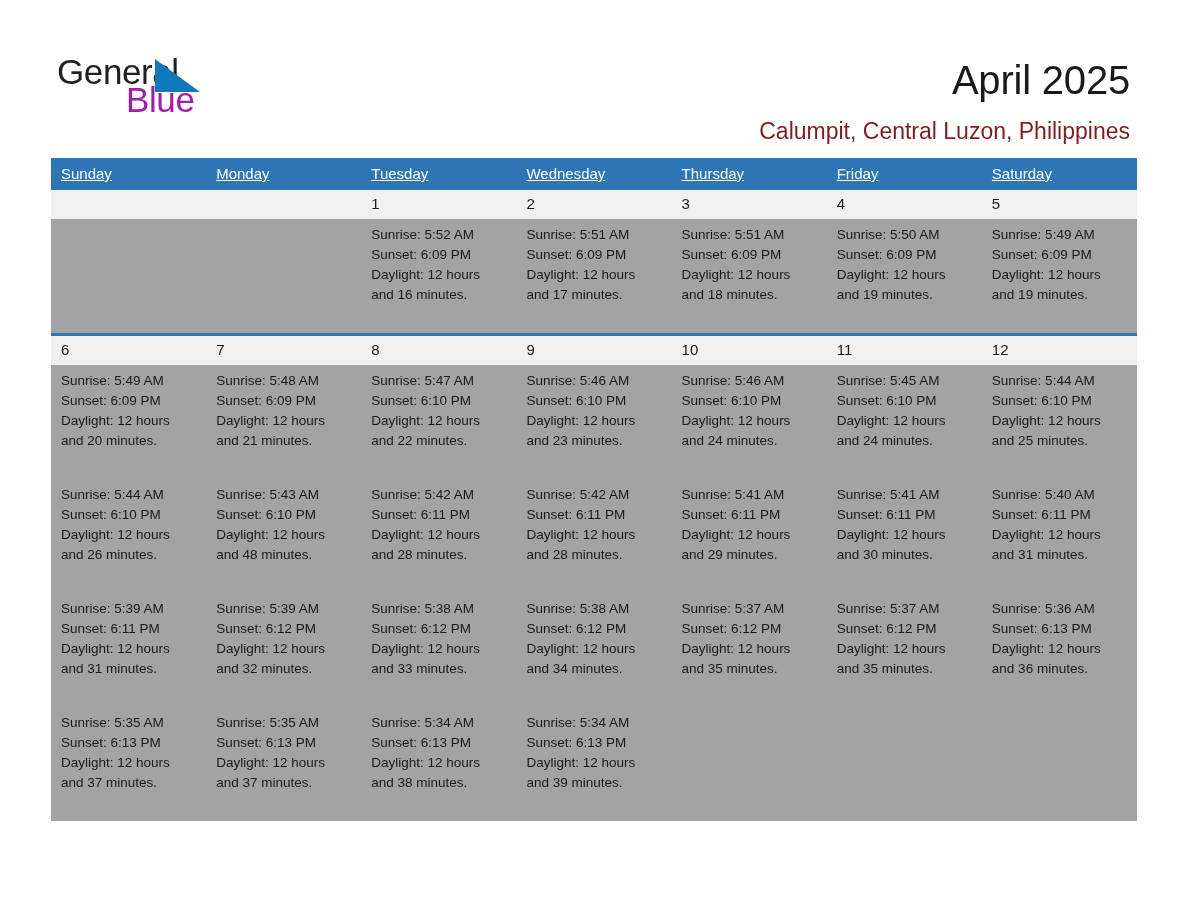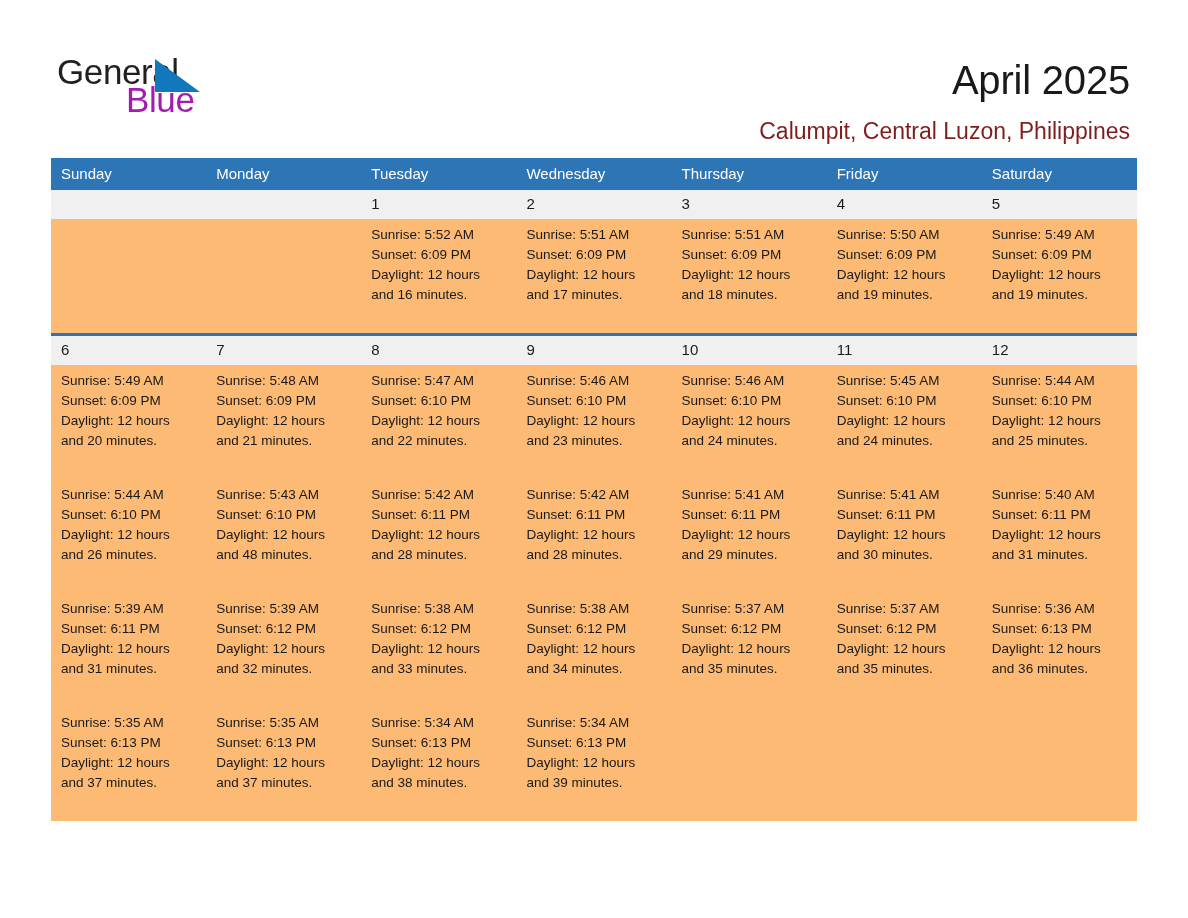--- a/index.html
+++ b/index.html
@@ -100,39 +100,40 @@
   thead th.dow {
     background: #2e75b6;
     color: #ffffff;
     font-size: 15px;
     font-weight: normal;
     text-align: left;
     padding: 7px 0 8px 10px;
     height: 17px;
     line-height: 17px;
     vertical-align: middle;
+    text-decoration: underline;
   }
 
   tbody tr.week-daynums td {
     background: #f0f0f0;
     border-top: 3px solid #2e75b6;
     font-size: 15px;
     color: #1a1a1a;
     text-align: left;
     padding: 5px 0 6px 10px;
     height: 18px;
     line-height: 18px;
     vertical-align: top;
   }
   tbody tr.week-daynums.first td {
     border-top: none;
   }
 
   tbody tr.week-info td {
-    background: #fdba74;
+    background: #a3a3a3;
     font-size: 13.5px;
     color: #1a1a1a;
     text-align: left;
     padding: 6px 8px 12px 10px;
     vertical-align: top;
     height: 96px;
     line-height: 20px;
   }
   .info-line { display: block; white-space: nowrap; }
 </style>

